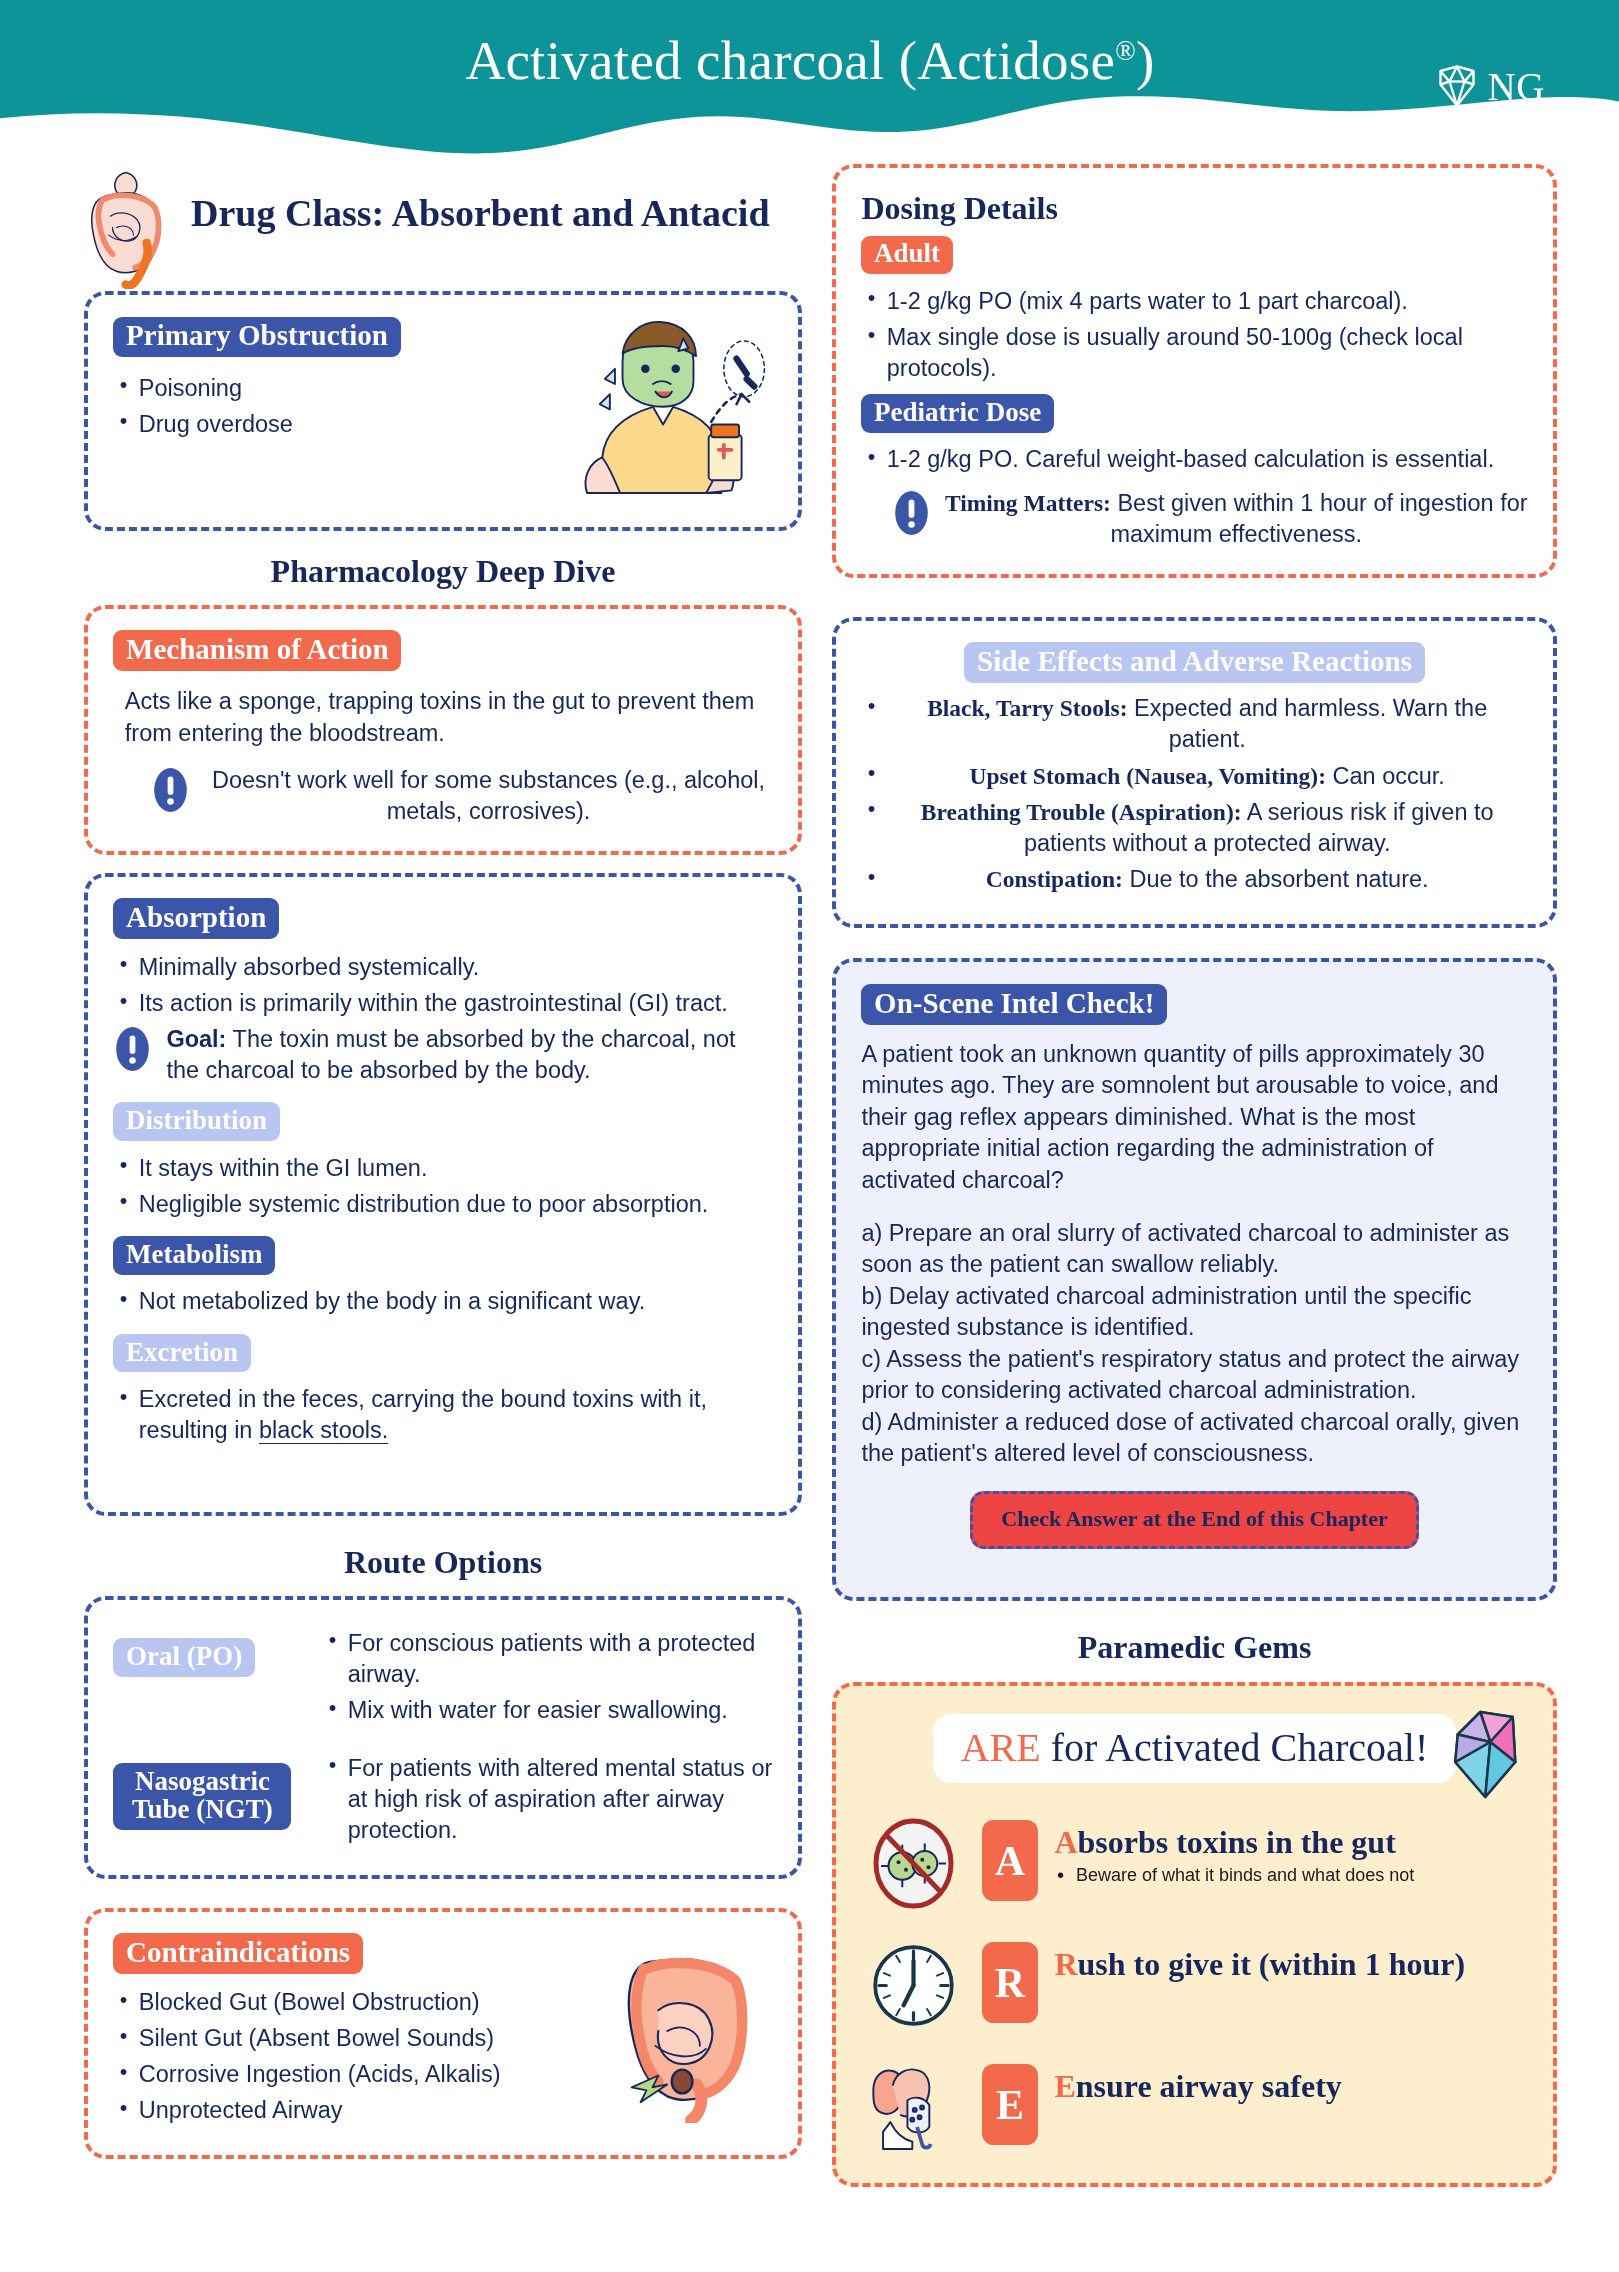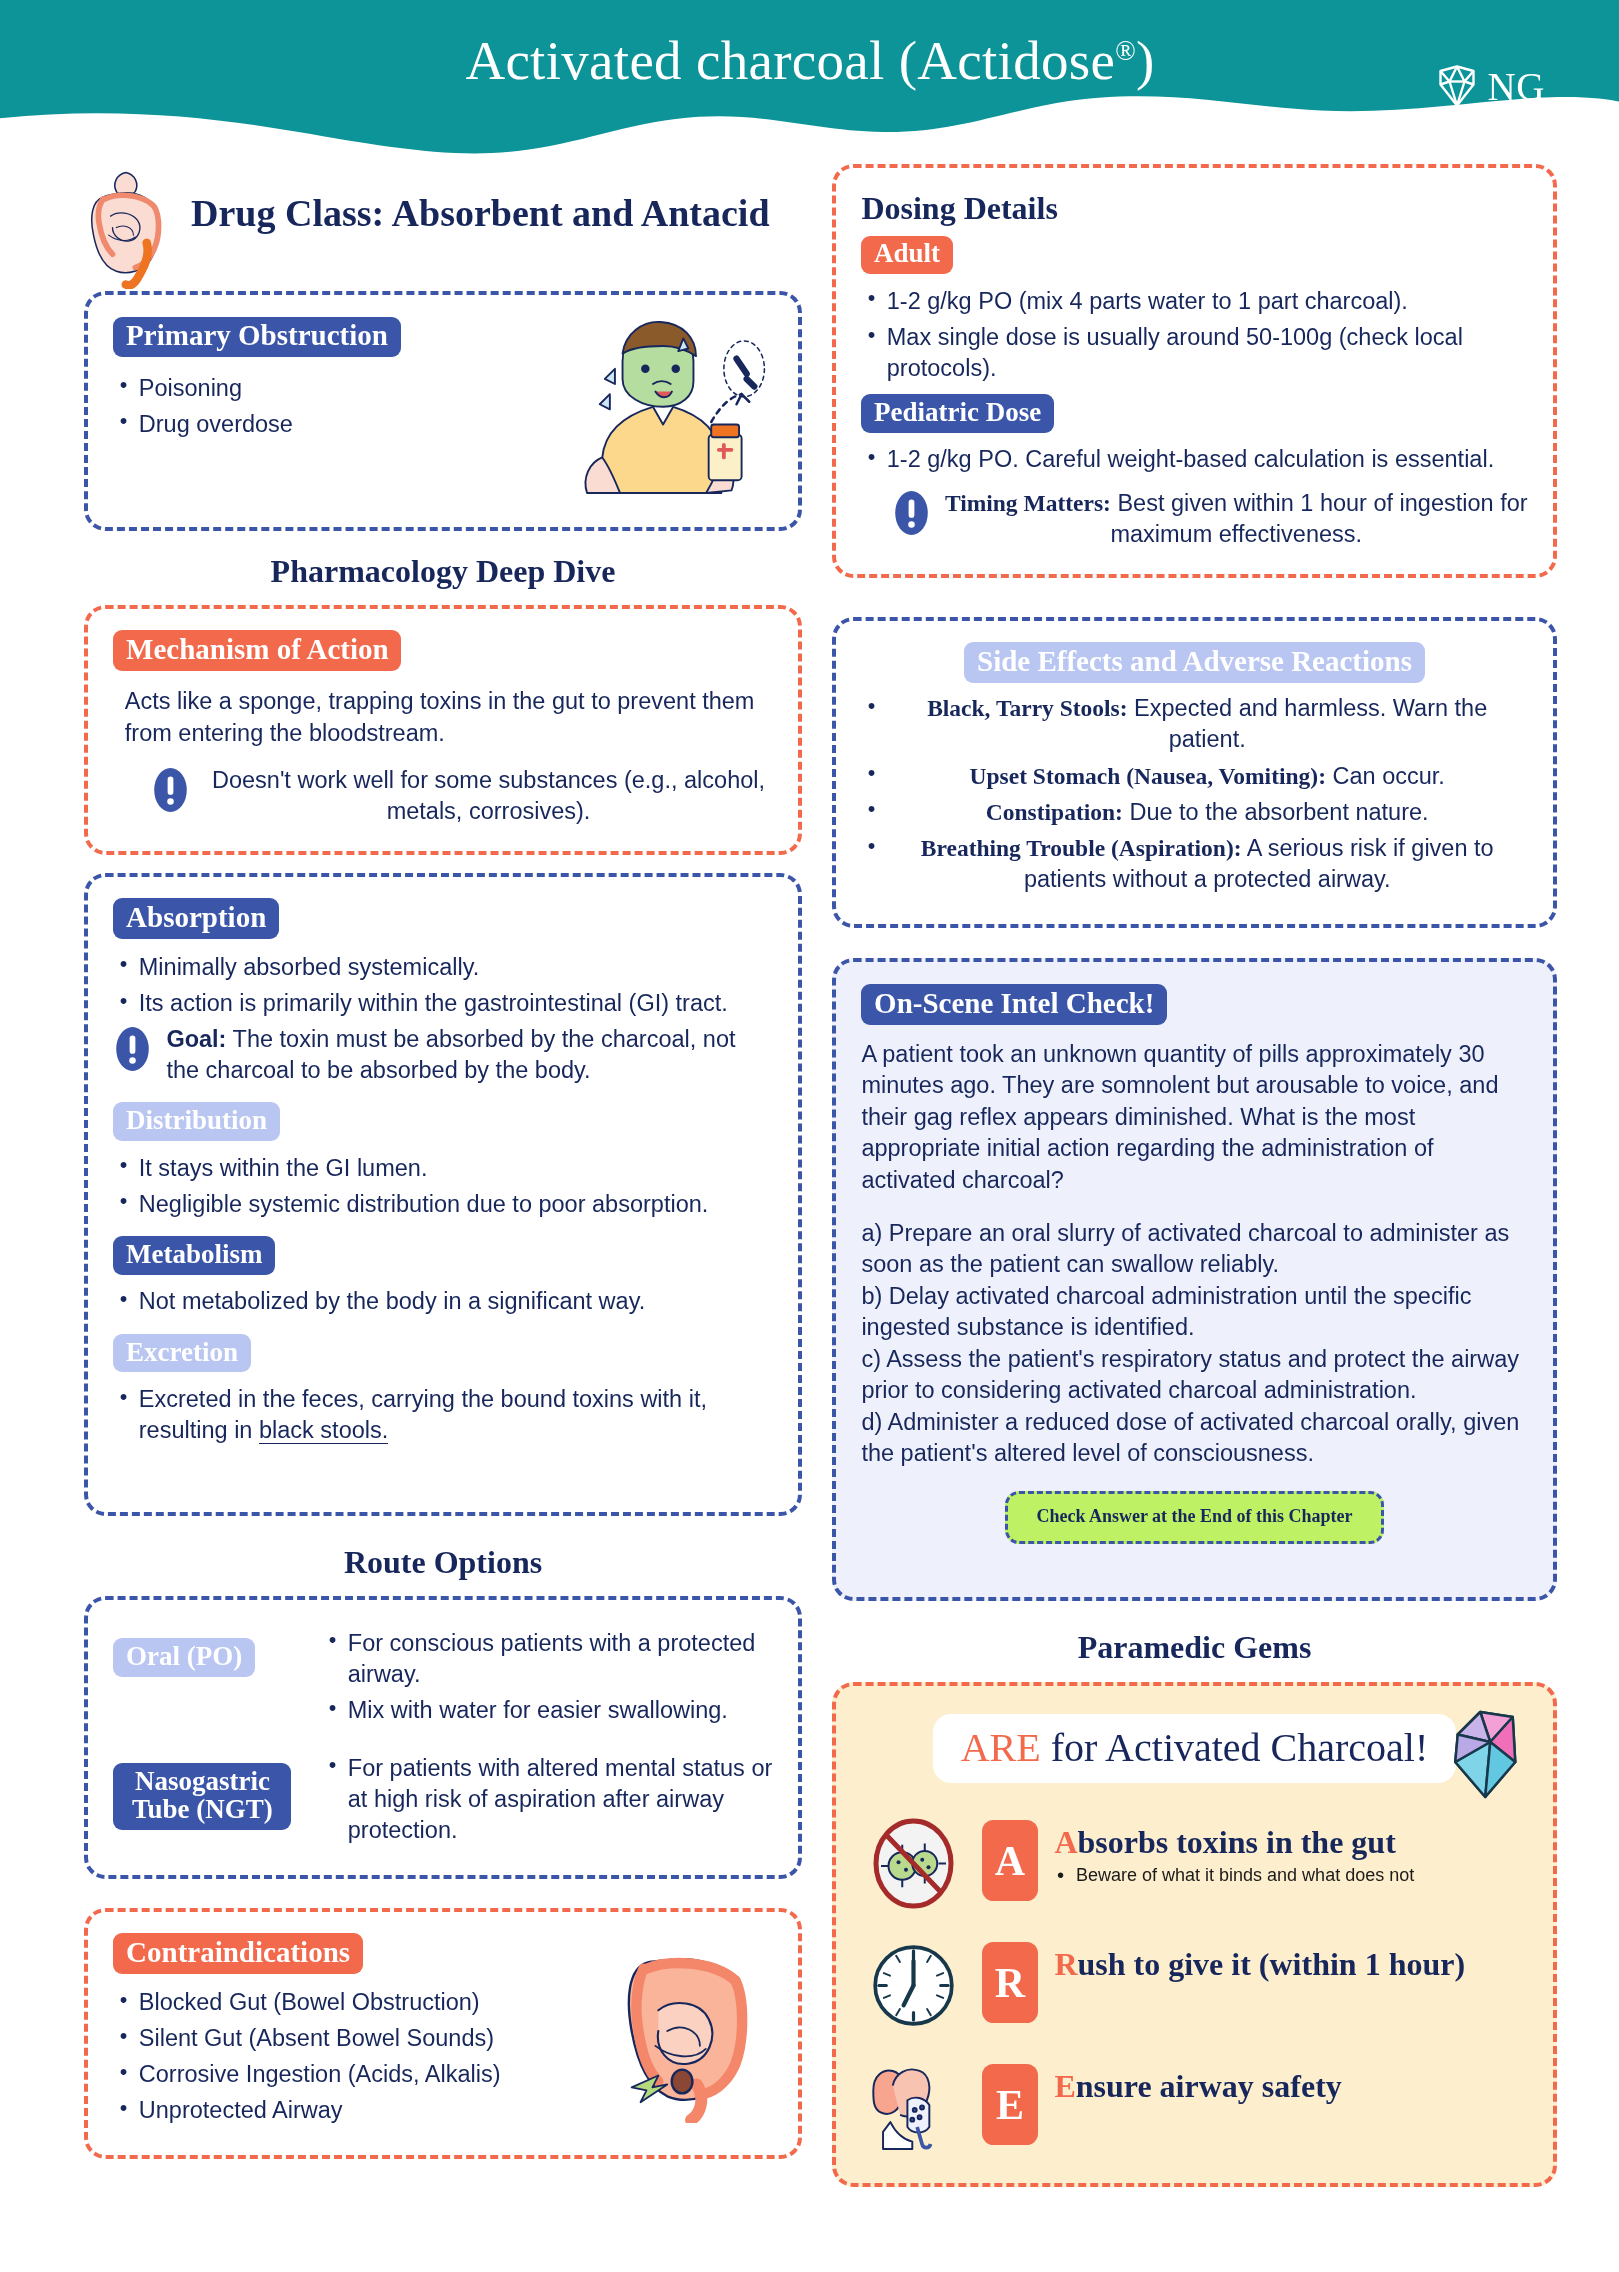--- a/index.html
+++ b/index.html
@@ -167,27 +167,27 @@
     margin-top: 2.5px;
   }
   .gem-sub::before {
     content: "\2022"; position: absolute; left: 2.5px; top: -1.9px; font-size: 20.3px;
   }
 
   
   .check-btn {
     display: block;
     margin: 21.6px auto 2.5px auto;
-    background: #bef264;
+    background: #ef4444;
     border: 3.2px dashed #3b55a8;
     border-radius: 14px;
     padding: 11.4px 28px 14px 28px;
     font-family: "Liberation Serif", serif;
     font-weight: 700;
-    font-size: 18px;
+    font-size: 22px;
     color: #17275c;
     cursor: pointer;
     white-space: nowrap;
   }
 
   .underline-part { border-bottom: 1.9px solid #17275c; }
 </style>
 </head>
 <body>
 
@@ -399,22 +399,22 @@
           <span class="serif" style="font-weight:700;">Timing Matters:</span><span> Best given within 1 hour of ingestion for maximum effectiveness.</span>
         </div>
       </div>
     </div>
 
     <div class="panel dash-blue" style="margin-top:39px;min-height:255px;text-align:center;">
       <span class="badge badge-light b-46" style="color:#ffffff;">Side Effects and Adverse Reactions</span>
       <ul class="bullets" style="margin-top:10.2px;">
         <li><span class="serif bold-lead">Black, Tarry Stools:</span><span> Expected and harmless. Warn the patient.</span></li>
         <li><span class="serif bold-lead">Upset Stomach (Nausea, Vomiting):</span><span> Can occur.</span></li>
+        <li><span class="serif bold-lead">Breathing Trouble (Aspiration):</span><span> A serious risk if given to patients without a protected airway.</span></li>
         <li><span class="serif bold-lead">Constipation:</span><span> Due to the absorbent nature.</span></li>
-        <li><span class="serif bold-lead">Breathing Trouble (Aspiration):</span><span> A serious risk if given to patients without a protected airway.</span></li>
       </ul>
     </div>
 
     <div class="panel dash-blue tint-blue" style="margin-top:30.5px;min-height:643px;">
       <span class="badge badge-navy b-46">On-Scene Intel Check!</span>
       <div class="body-txt" style="margin-top:14px;">A patient took an unknown quantity of pills approximately 30 minutes ago. They are somnolent but arousable to voice, and their gag reflex appears diminished. What is the most appropriate initial action regarding the administration of activated charcoal?</div>
       <div class="body-txt" style="margin-top:21.6px;">a) Prepare an oral slurry of activated charcoal to administer as soon as the patient can swallow reliably.</div>
       <div class="body-txt">b) Delay activated charcoal administration until the specific ingested substance is identified.</div>
       <div class="body-txt">c) Assess the patient's respiratory status and protect the airway prior to considering activated charcoal administration.</div>
       <div class="body-txt">d) Administer a reduced dose of activated charcoal orally, given the patient's altered level of consciousness.</div>

